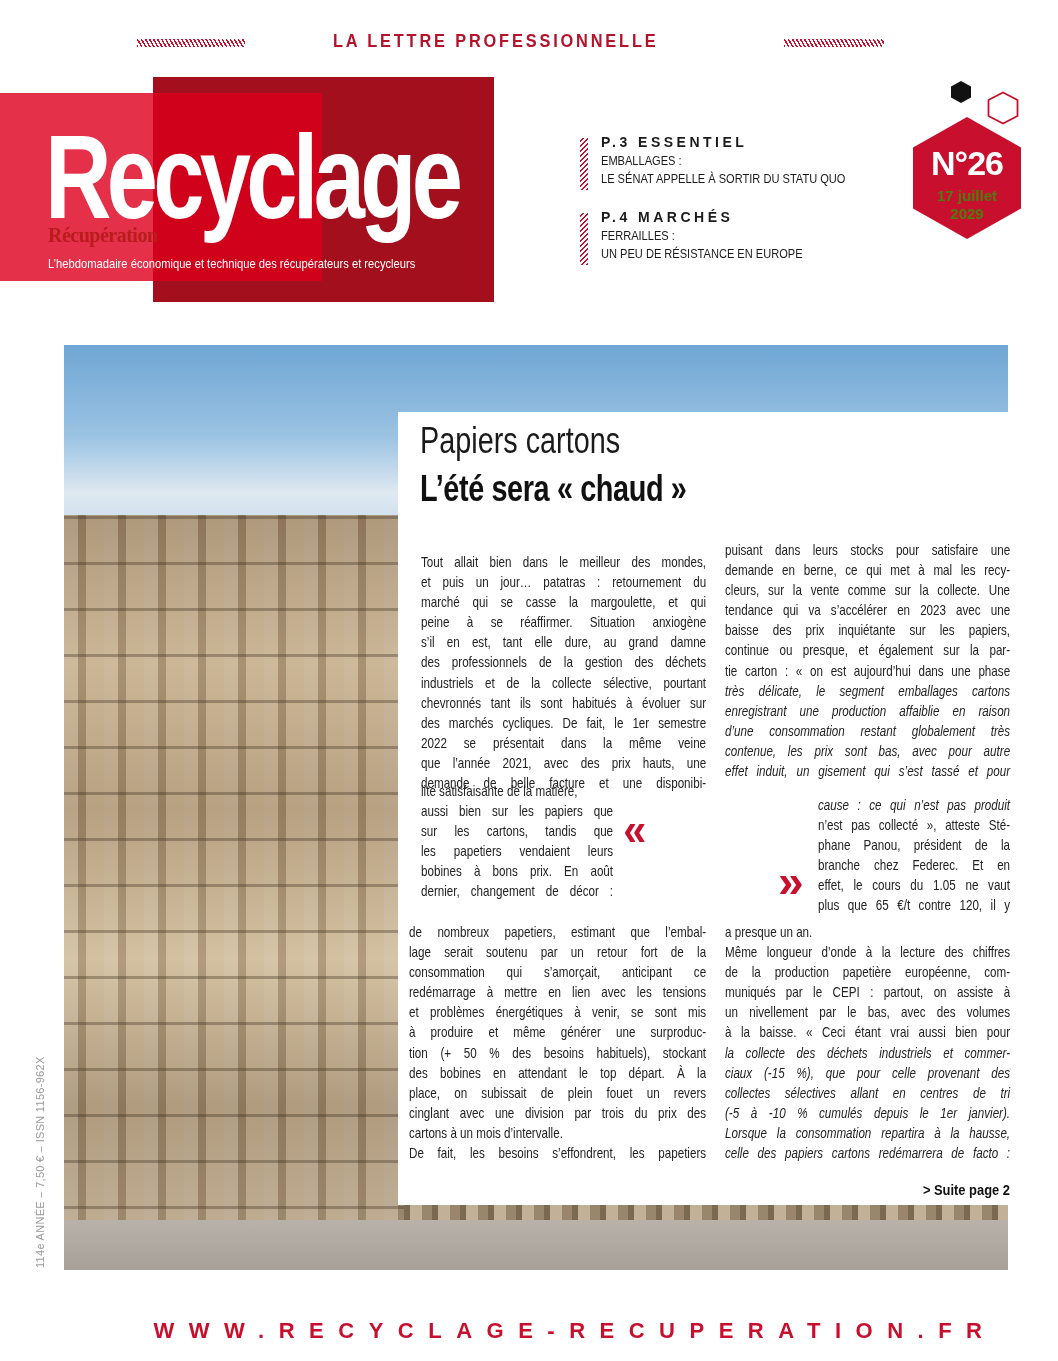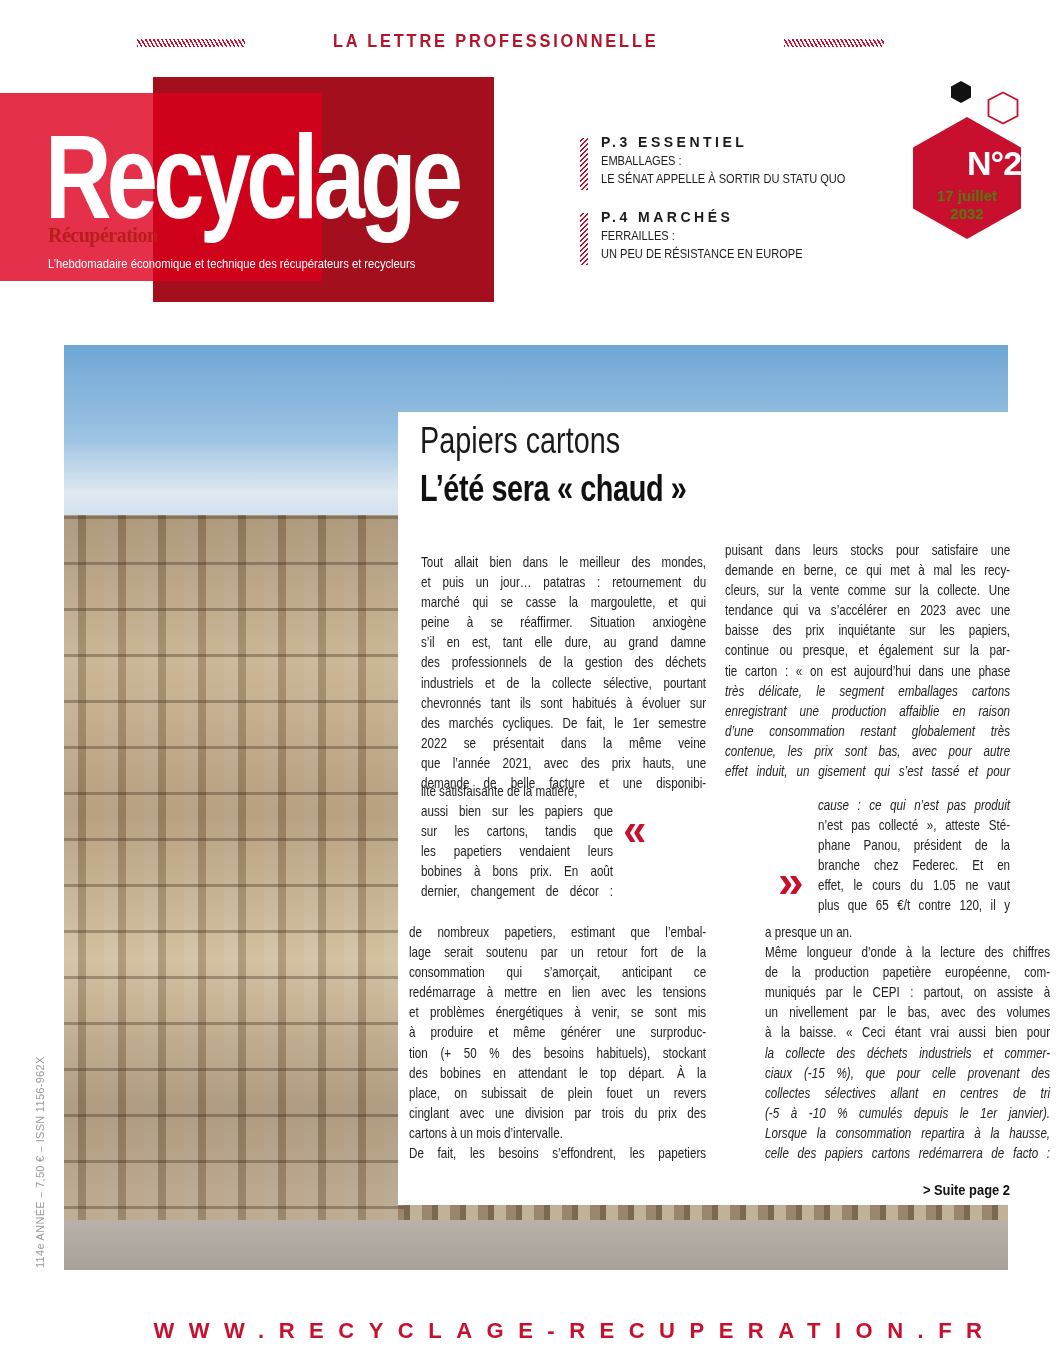--- a/index.html
+++ b/index.html
@@ -59,21 +59,21 @@
     transform: scaleX(0.82); transform-origin: left top;
   }
 
   
   .hex-black { position: absolute; left: 951px; top: 81px; width: 20px; height: 22px; }
   .hex-outline { position: absolute; left: 987px; top: 91px; width: 32px; height: 34px; }
   .hex-issue { position: absolute; left: 913px; top: 117px; width: 108px; height: 122px; }
   .issue-num {
     position: absolute; left: 913px; top: 146px; width: 108px; text-align: center;
     font-family: "Liberation Sans", sans-serif; font-weight: bold; font-size: 34px;
-    color: #ffffff; line-height: 1; letter-spacing: -1px; margin-left: 36px;
+    color: #ffffff; line-height: 1; letter-spacing: -1px;
   }
   .issue-date {
     position: absolute; left: 913px; top: 187px; width: 108px; text-align: center;
     font-family: "Liberation Sans", sans-serif; font-weight: bold; font-size: 15px;
     color: #4d7c0f; line-height: 18px;
   }
 
   
   .photo {
     position: absolute; left: 64px; top: 345px; width: 944px; height: 925px; overflow: hidden;
@@ -195,21 +195,21 @@
 </svg>
 <svg class="hex-outline" viewBox="0 0 32 34">
   <polygon points="16,1.5 30.5,9 30.5,25 16,32.5 1.5,25 1.5,9" fill="none" stroke="#c8102e" stroke-width="1.8"></polygon>
 </svg>
 <svg class="hex-issue" viewBox="0 0 108 122">
   <polygon points="54,0 108,30.5 108,91.5 54,122 0,91.5 0,30.5" fill="#c8102e"></polygon>
 </svg>
 <div class="issue-num">N°26</div>
 <div class="issue-date">
   <div>17 juillet</div>
-  <div>2032</div>
+  <div>2029</div>
 </div>
 
 <div class="photo">
   <div class="bale"></div>
   <div class="row-bales"></div>
   <div class="ground"></div>
 </div>
 
 <div class="panel"></div>
 <div class="kicker-title">Papiers cartons</div>
@@ -271,21 +271,21 @@
 
 <div class="col" style="left:818px; top:795px; width:192px;">
   <span class="ln it">cause : ce qui n’est pas produit</span>
   <span class="ln">n’est pas collecté », atteste Sté-</span>
   <span class="ln">phane Panou, président de la</span>
   <span class="ln">branche chez Federec. Et en</span>
   <span class="ln">effet, le cours du 1.05 ne vaut</span>
   <span class="ln">plus que 65 €/t contre 120, il y</span>
 </div>
 
-<div class="col" style="left:765px; top:922px; width:285px;">
+<div class="col" style="left:725px; top:922px; width:285px;">
   <span class="ln last">a presque un an.</span>
   <span class="ln">Même longueur d’onde à la lecture des chiffres</span>
   <span class="ln">de la production papetière européenne, com-</span>
   <span class="ln">muniqués par le CEPI : partout, on assiste à</span>
   <span class="ln">un nivellement par le bas, avec des volumes</span>
   <span class="ln">à la baisse. « Ceci étant vrai aussi bien pour</span>
   <span class="ln it">la collecte des déchets industriels et commer-</span>
   <span class="ln it">ciaux (-15 %), que pour celle provenant des</span>
   <span class="ln it">collectes sélectives allant en centres de tri</span>
   <span class="ln it">(-5 à -10 % cumulés depuis le 1er janvier).</span>

